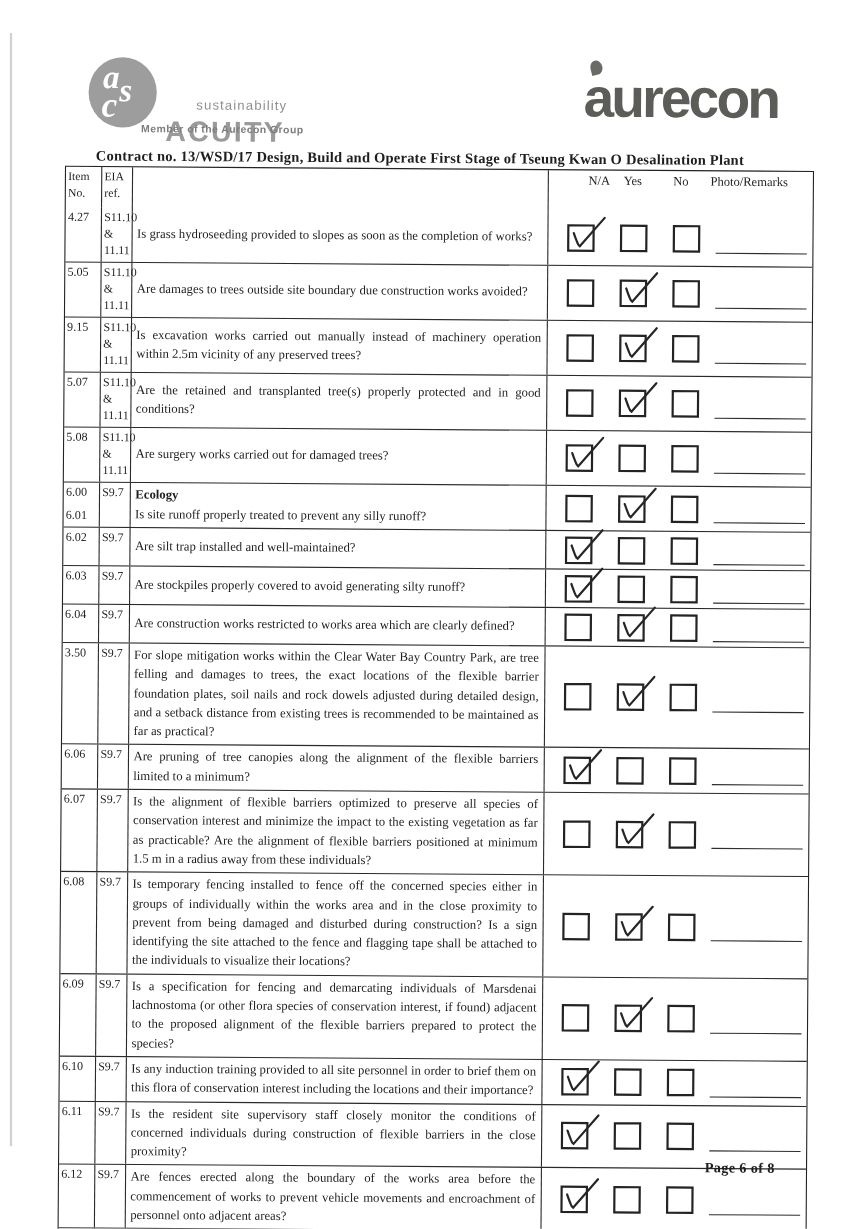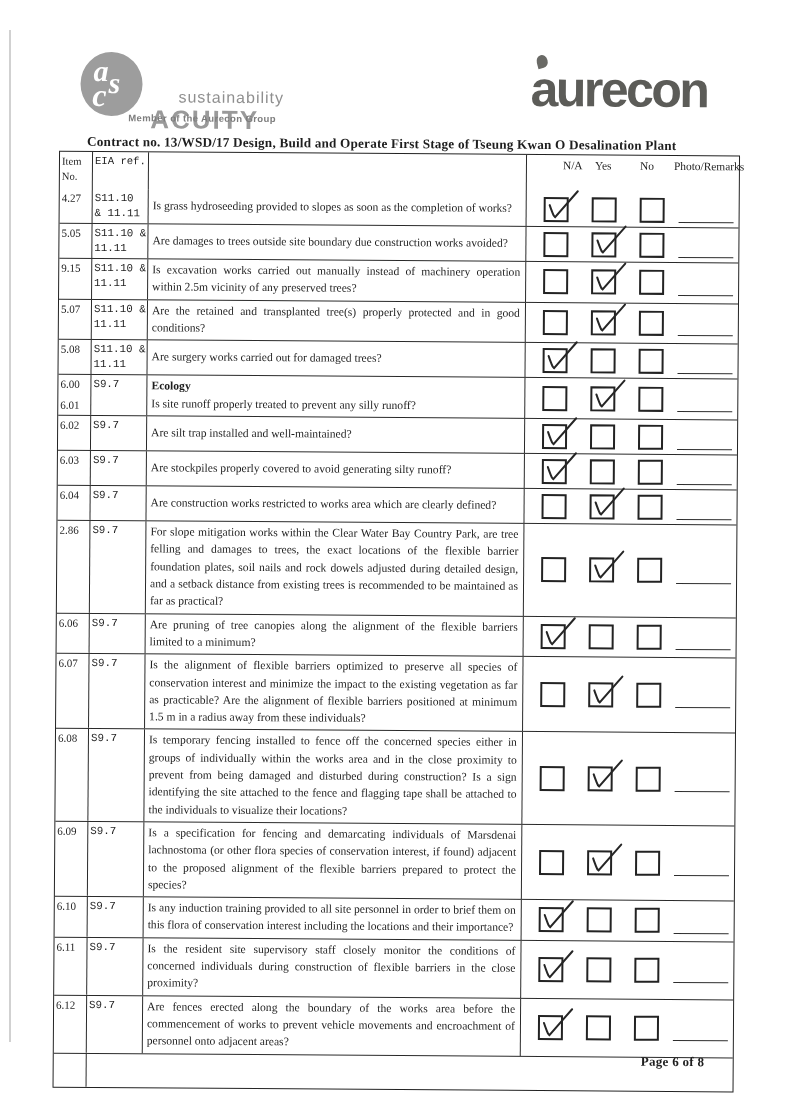--- a/index.html
+++ b/index.html
@@ -19,21 +19,21 @@
   .acuity-circle span{position:absolute;line-height:1;}
   .acuity-circle .m-a{left:13px;top:4px;font-size:30px;}
   .acuity-circle .m-s{left:28px;top:16px;font-size:30px;}
   .acuity-circle .m-c{left:12px;top:27px;font-size:32px;}
   .acuity-name{
     position:absolute;left:72px;top:12px;font-family:"Liberation Sans",sans-serif;
     font-size:26px;font-weight:bold;letter-spacing:2px;color:#9a9a9a;margin-top:44px;
   }
   .acuity-sub{
     position:absolute;left:100px;top:40px;font-family:"Liberation Sans",sans-serif;
-    font-size:16px;color:#8f8f8f;letter-spacing:1px;
+    font-size:12px;color:#8f8f8f;letter-spacing:1px;
   }
   .acuity-member{
     position:absolute;left:50px;top:64px;font-family:"Liberation Sans",sans-serif;
     font-size:9.5px;font-weight:bold;color:#7d7d7d;letter-spacing:.4px;
   }
   .logo-aurecon{
     position:absolute;left:528px;top:58px;height:60px;
     font-family:"Liberation Sans",sans-serif;font-weight:bold;color:#5c5c58;
     font-size:50px;letter-spacing:-2.5px;line-height:60px;
   }
@@ -49,21 +49,21 @@
   
   .checklist{
     position:absolute;left:57px;top:153px;width:681px;
     border:1.6px solid #232323;box-sizing:border-box;
   }
   .trow{display:flex;border-top:1.3px solid #2a2a2a;min-height:34px;box-sizing:border-box;}
   .trow:first-child{border-top:none;}
   .cell{box-sizing:border-box;}
   .c-item{width:33px;border-right:1.2px solid #2a2a2a;font-size:11px;padding:2px 19px 2px 2px;}
   .c-item div{line-height:15px;}
-  .c-eia{width:56px;border-right:1.2px solid #2a2a2a;font-size:10.8px;padding:2px 1px 2px 2px;font-family:Liberation Mono, monospace;}
+  .c-eia{width:28px;border-right:1.2px solid #2a2a2a;font-size:10.8px;padding:2px 1px 2px 2px;}
   .c-eia div{line-height:15px;}
   .c-q{width:378px;border-right:1.2px solid #2a2a2a;font-size:11.6px;padding:2px 5px 3px 4px;
        display:flex;flex-direction:column;justify-content:center;}
   .q-text{line-height:17.3px;text-align:justify;}
   .section-title{font-weight:bold;line-height:17.3px;}
   .c-checks{flex:1;display:flex;align-items:center;position:relative;padding:4px 0;}
   .box{
     position:relative;width:25px;height:25px;border:2px solid #232323;box-sizing:border-box;
     background:transparent;flex:none;
   }
@@ -331,21 +331,21 @@
                 <path d="M8 17 q1 3 3 8 q1 3 2.5 4 L36 3" fill="none" stroke="#262626" stroke-width="2" stroke-linecap="round"></path>
               </svg>
             </span>
       <span class="box box-no"></span>
       <span class="remark-line"></span>
     </div>
   </div>
 
   <div class="trow">
     <div class="cell c-item">
-            <div>2.86</div>
+            <div>3.50</div>
           </div>
     <div class="cell c-eia">
             <div>S9.7</div>
           </div>
     <div class="cell c-q">
             <div class="q-text">For slope mitigation works within the Clear Water Bay Country Park, are tree felling and damages to trees, the exact locations of the flexible barrier foundation plates, soil nails and rock dowels adjusted during detailed design, and a setback distance from existing trees is recommended to be maintained as far as practical?</div>
           </div>
     <div class="cell c-checks">
       <span class="box box-na"></span>
       <span class="box box-yes checked">

